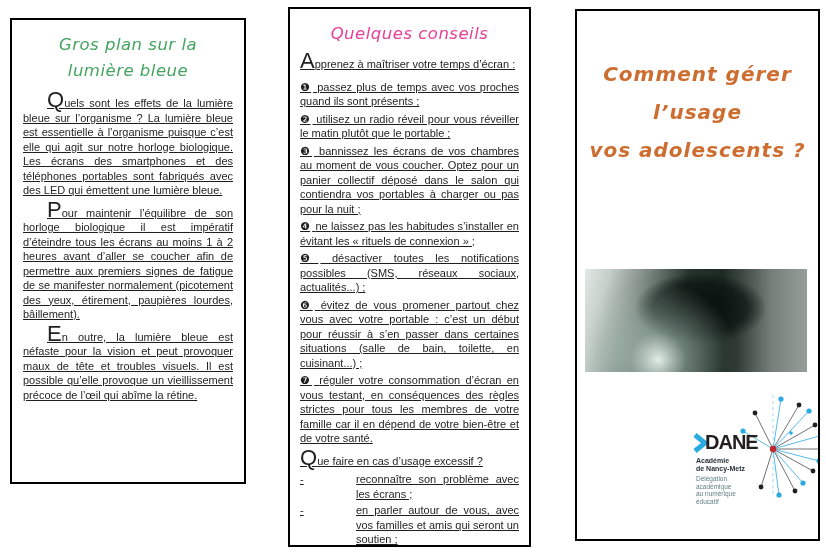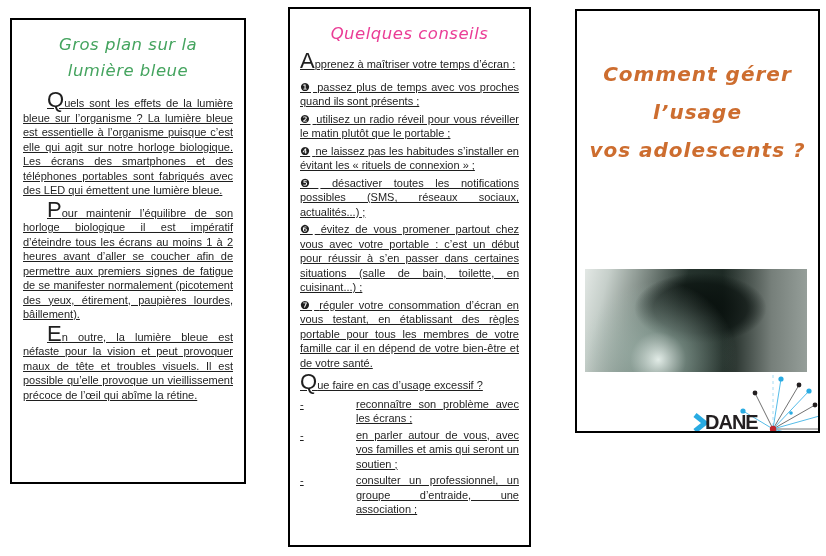--- a/index.html
+++ b/index.html
@@ -2,21 +2,21 @@
 <html><head>
 <meta charset="utf-8">
 <style>
   * { margin:0; padding:0; box-sizing:border-box; }
   html,body { width:826px; height:556px; background:#ffffff; }
   body { font-family:"Liberation Sans","DejaVu Sans",sans-serif; color:#1f1f1f; position:relative; }
 
   .panel { position:absolute; border:2px solid #000; background:#fff; overflow:hidden; }
   #panel-left   { left:10px;  top:7px; width:236px; height:466px; padding:8px 11px;margin-top:11px; }
   #panel-middle { left:288px; top:7px; width:243px; height:540px; padding:8px 10px; }
-  #panel-right  { left:575px; top:9px; width:245px; height:424px; padding:6px; }
+  #panel-right  { left:575px; top:9px; width:245px; height:532px; padding:6px; }
 
   
   .hand { font-family:"DejaVu Sans",sans-serif; font-style:italic; letter-spacing:0.5px; }
 
   .panel-title { text-align:center; font-size:16.5px; line-height:26px; margin:4px 0 12px 0; font-weight:500; }
   #panel-left  .panel-title { color:#45a45f; }
   #panel-middle .panel-title { color:#ea3d96; margin-bottom:10px; }
 
   .body-txt { font-size:11px; line-height:14.5px; text-align:justify;text-decoration:underline; }
   .para { margin-bottom:8px; text-indent:24px; }
@@ -37,21 +37,21 @@
   .photo { position:absolute; left:8px; top:258px; width:222px; height:103px;
     background:
       radial-gradient(circle at 33% 88%, rgba(235,245,240,0.95) 0%, rgba(170,195,185,0.55) 16%, rgba(0,0,0,0) 45%),
       radial-gradient(ellipse 85px 45px at 52% 38%, rgba(8,15,12,0.95) 0%, rgba(10,18,15,0.7) 55%, rgba(0,0,0,0) 78%),
       linear-gradient(105deg, #e3e8e5 0%, #c6cfca 10%, #96a19b 20%, rgba(40,55,48,0) 42%),
       linear-gradient(to left, #959e99 0%, #767f7a 16%, rgba(20,30,26,0) 38%),
       linear-gradient(115deg, #3a4a44, #141f1a 70%);
   }
 
   
-  .dane-logo { position:absolute; left:116px; top:378px; width:124px; height:118px; }
+  .dane-logo { position:absolute; left:116px; top:398px; width:124px; height:118px; }
   .starburst { position:absolute; left:28px; top:-18px; width:110px; height:120px; }
   .dane-word { position:absolute; left:0; top:22px; display:flex; align-items:center; }
   .dane-word .brand { font-size:20px; font-weight:bold; color:#231f20; letter-spacing:-1px; margin-left:-3px; }
   .dane-org { position:absolute; left:3px; top:48px; font-size:7px; font-weight:bold; color:#233238; line-height:8px; }
   .dane-sub { position:absolute; left:3px; top:66px; font-size:6.5px; color:#5f7f84; line-height:7.5px; }
 </style>
 </head>
 <body>
 
 <section class="panel" id="panel-left">
@@ -61,24 +61,25 @@
   <p class="body-txt para"><span class="initial">E</span><span>n outre, la lumière bleue est néfaste pour la vision et peut provoquer maux de tête et troubles visuels. Il est possible qu’elle provoque un vieillissement précoce de l’œil qui abîme la rétine.</span></p>
 </section>
 
 <section class="panel" id="panel-middle">
   <h2 class="panel-title hand">Quelques conseils</h2>
 
   <p class="body-txt intro"><span class="initial">A</span><span>pprenez à maîtriser votre temps d’écran :</span></p>
 
   <p class="body-txt tip"><span class="bullet">❶</span> <span>passez plus de temps avec vos proches quand ils sont présents ;</span></p>
   <p class="body-txt tip"><span class="bullet">❷</span> <span>utilisez un radio réveil pour vous réveiller le matin plutôt que le portable ;</span></p>
+  <p class="body-txt tip"><span class="bullet">❸</span> <span>bannissez les écrans de vos chambres au moment de vous coucher. Optez pour un panier collectif déposé dans le salon qui contiendra vos portables à charger ou pas pour la nuit ;</span></p>
   <p class="body-txt tip"><span class="bullet">❹</span> <span>ne laissez pas les habitudes s’installer en évitant les « rituels de connexion » ;</span></p>
   <p class="body-txt tip"><span class="bullet">❺</span> <span>désactiver toutes les notifications possibles (SMS, réseaux sociaux, actualités...) ;</span></p>
   <p class="body-txt tip"><span class="bullet">❻</span> <span>évitez de vous promener partout chez vous avec votre portable : c’est un début pour réussir à s’en passer dans certaines situations (salle de bain, toilette, en cuisinant...) ;</span></p>
-  <p class="body-txt tip"><span class="bullet">❼</span> <span>réguler votre consommation d’écran en vous testant, en établissant des règles portable pour tous les membres de votre famille car il en dépend de votre bien-être et de votre santé.</span></p>
+  <p class="body-txt tip"><span class="bullet">❼</span> <span>réguler votre consommation d’écran en vous testant, en conséquences des règles strictes pour tous les membres de votre famille car il en dépend de votre bien-être et de votre santé.</span></p>
 
   <p class="body-txt question"><span class="initial">Q</span><span>ue faire en cas d’usage excessif ?</span></p>
 
   <div class="body-txt advice">
       <span class="dash">-</span>
       <span class="txt">reconnaître son problème avec les écrans ;</span>
     </div>
   <div class="body-txt advice">
       <span class="dash">-</span>
       <span class="txt">en parler autour de vous, avec vos familles et amis qui seront un soutien ;</span>

